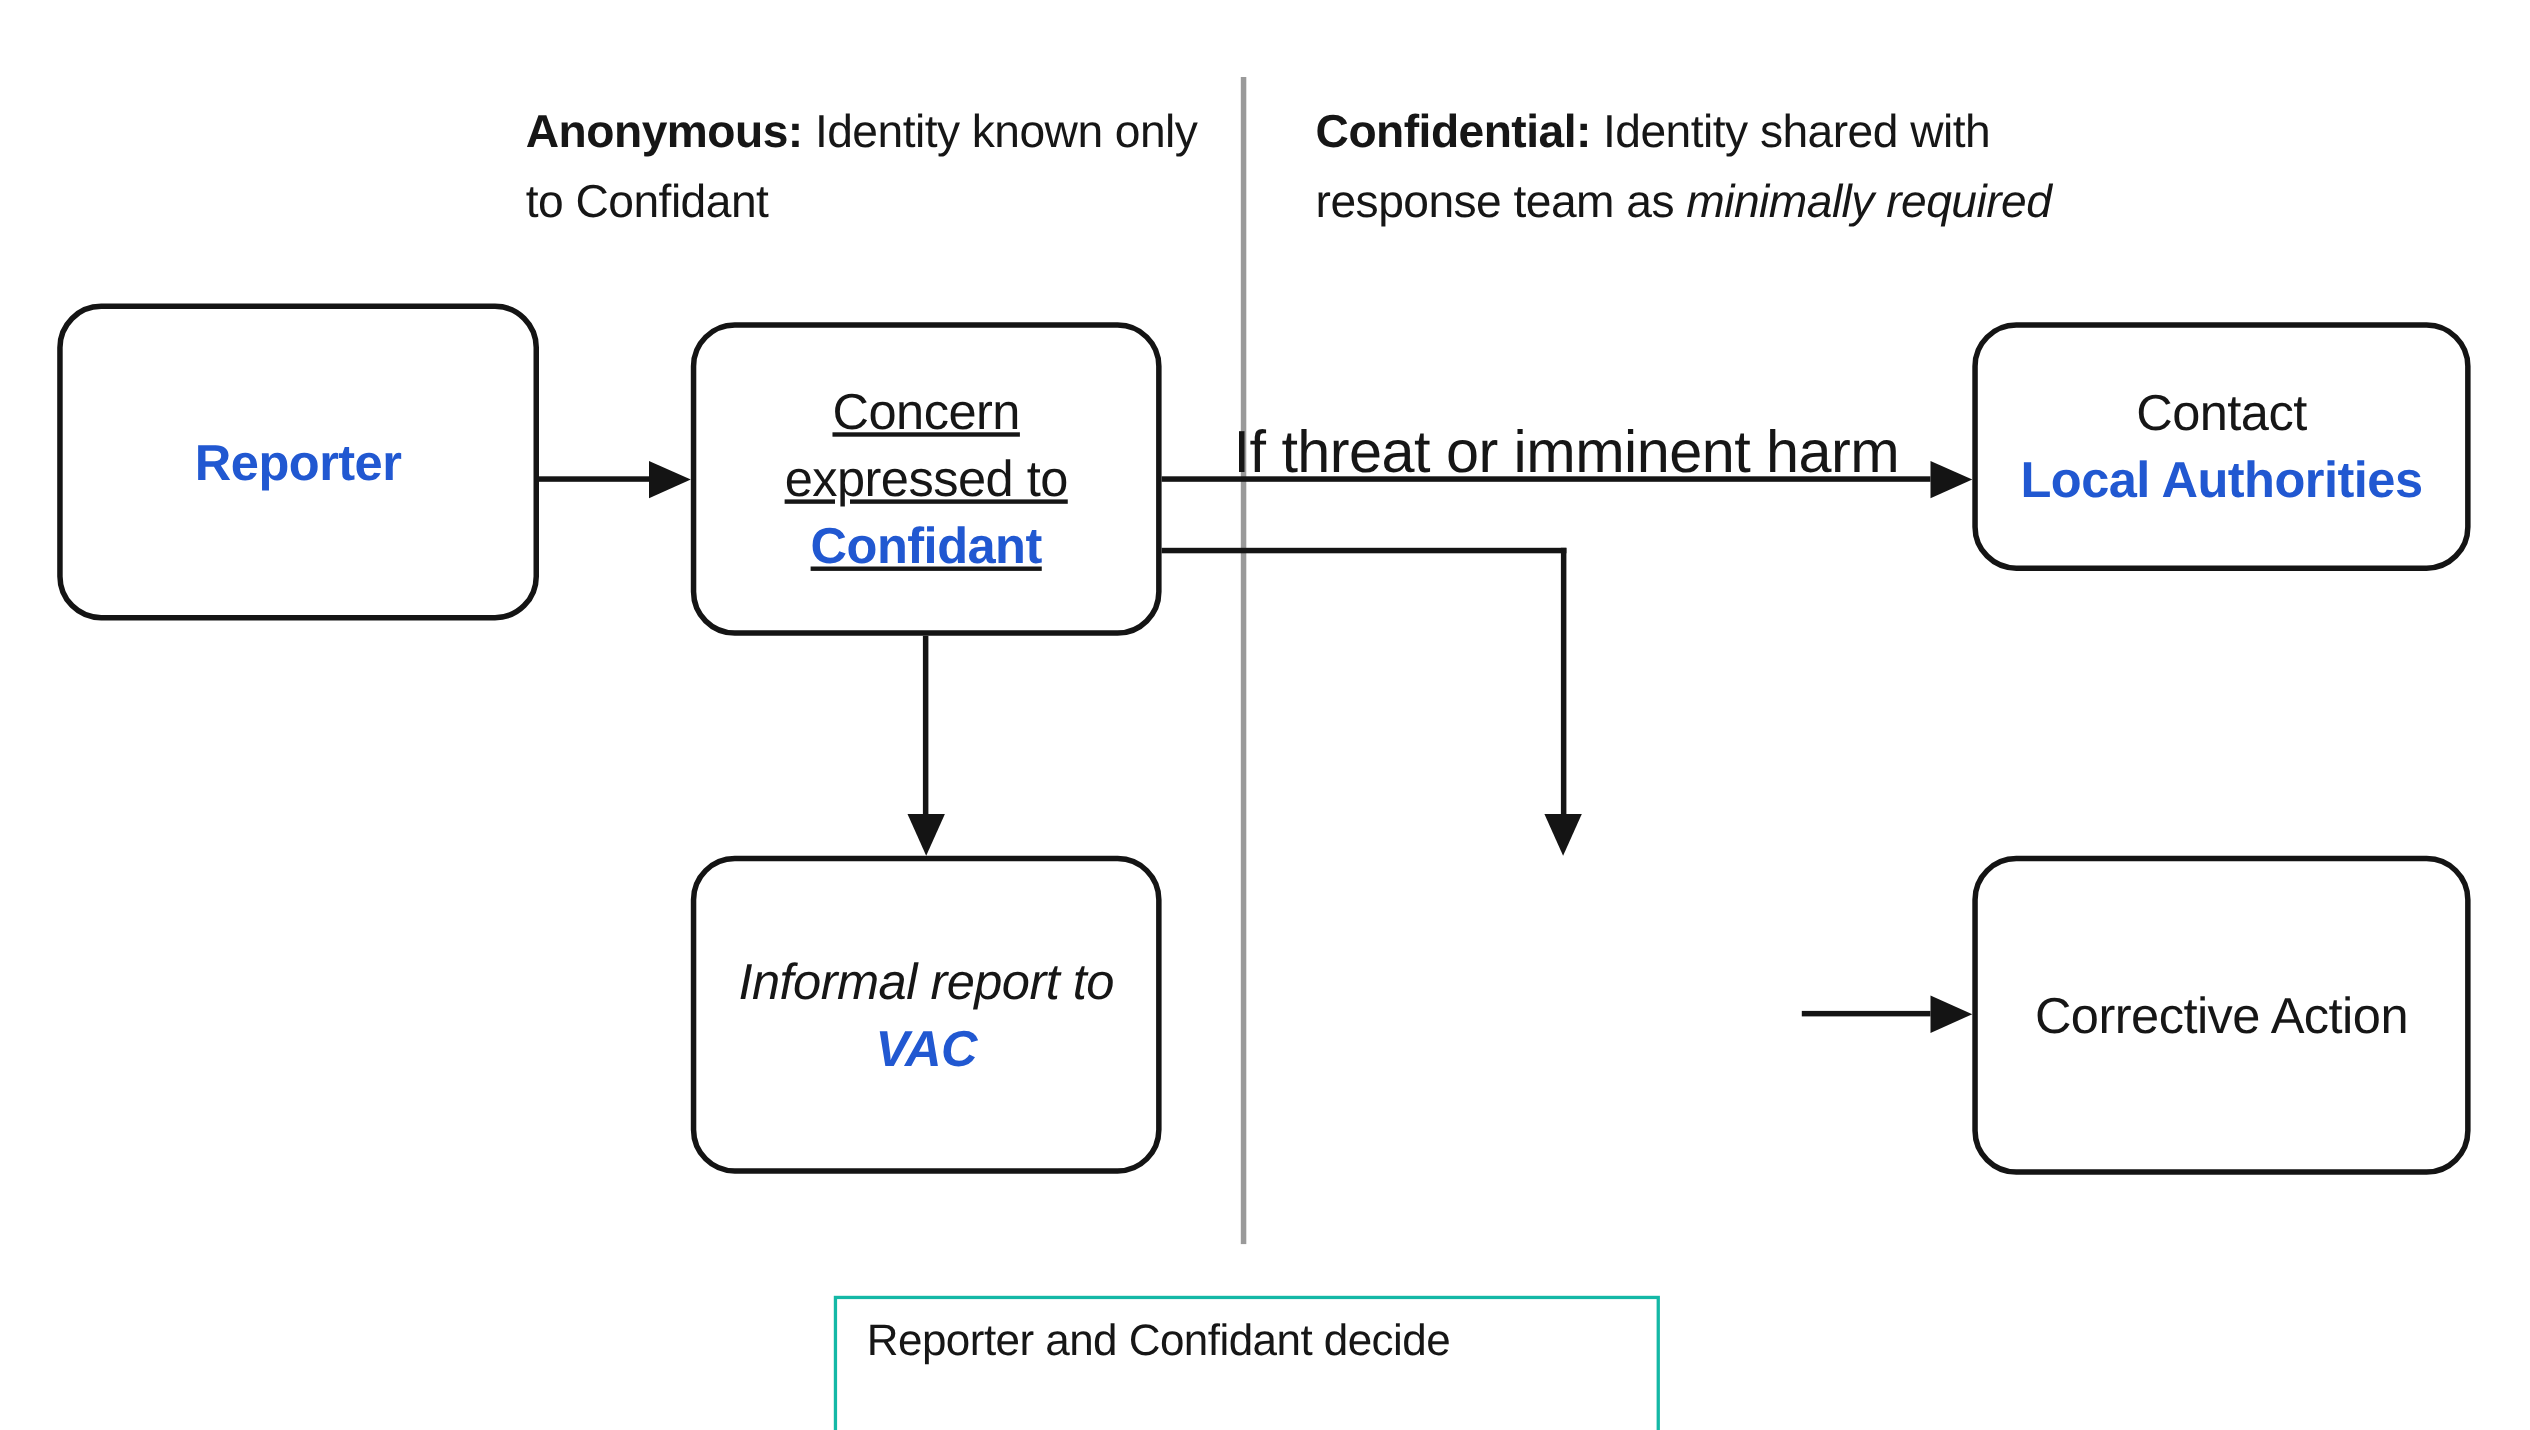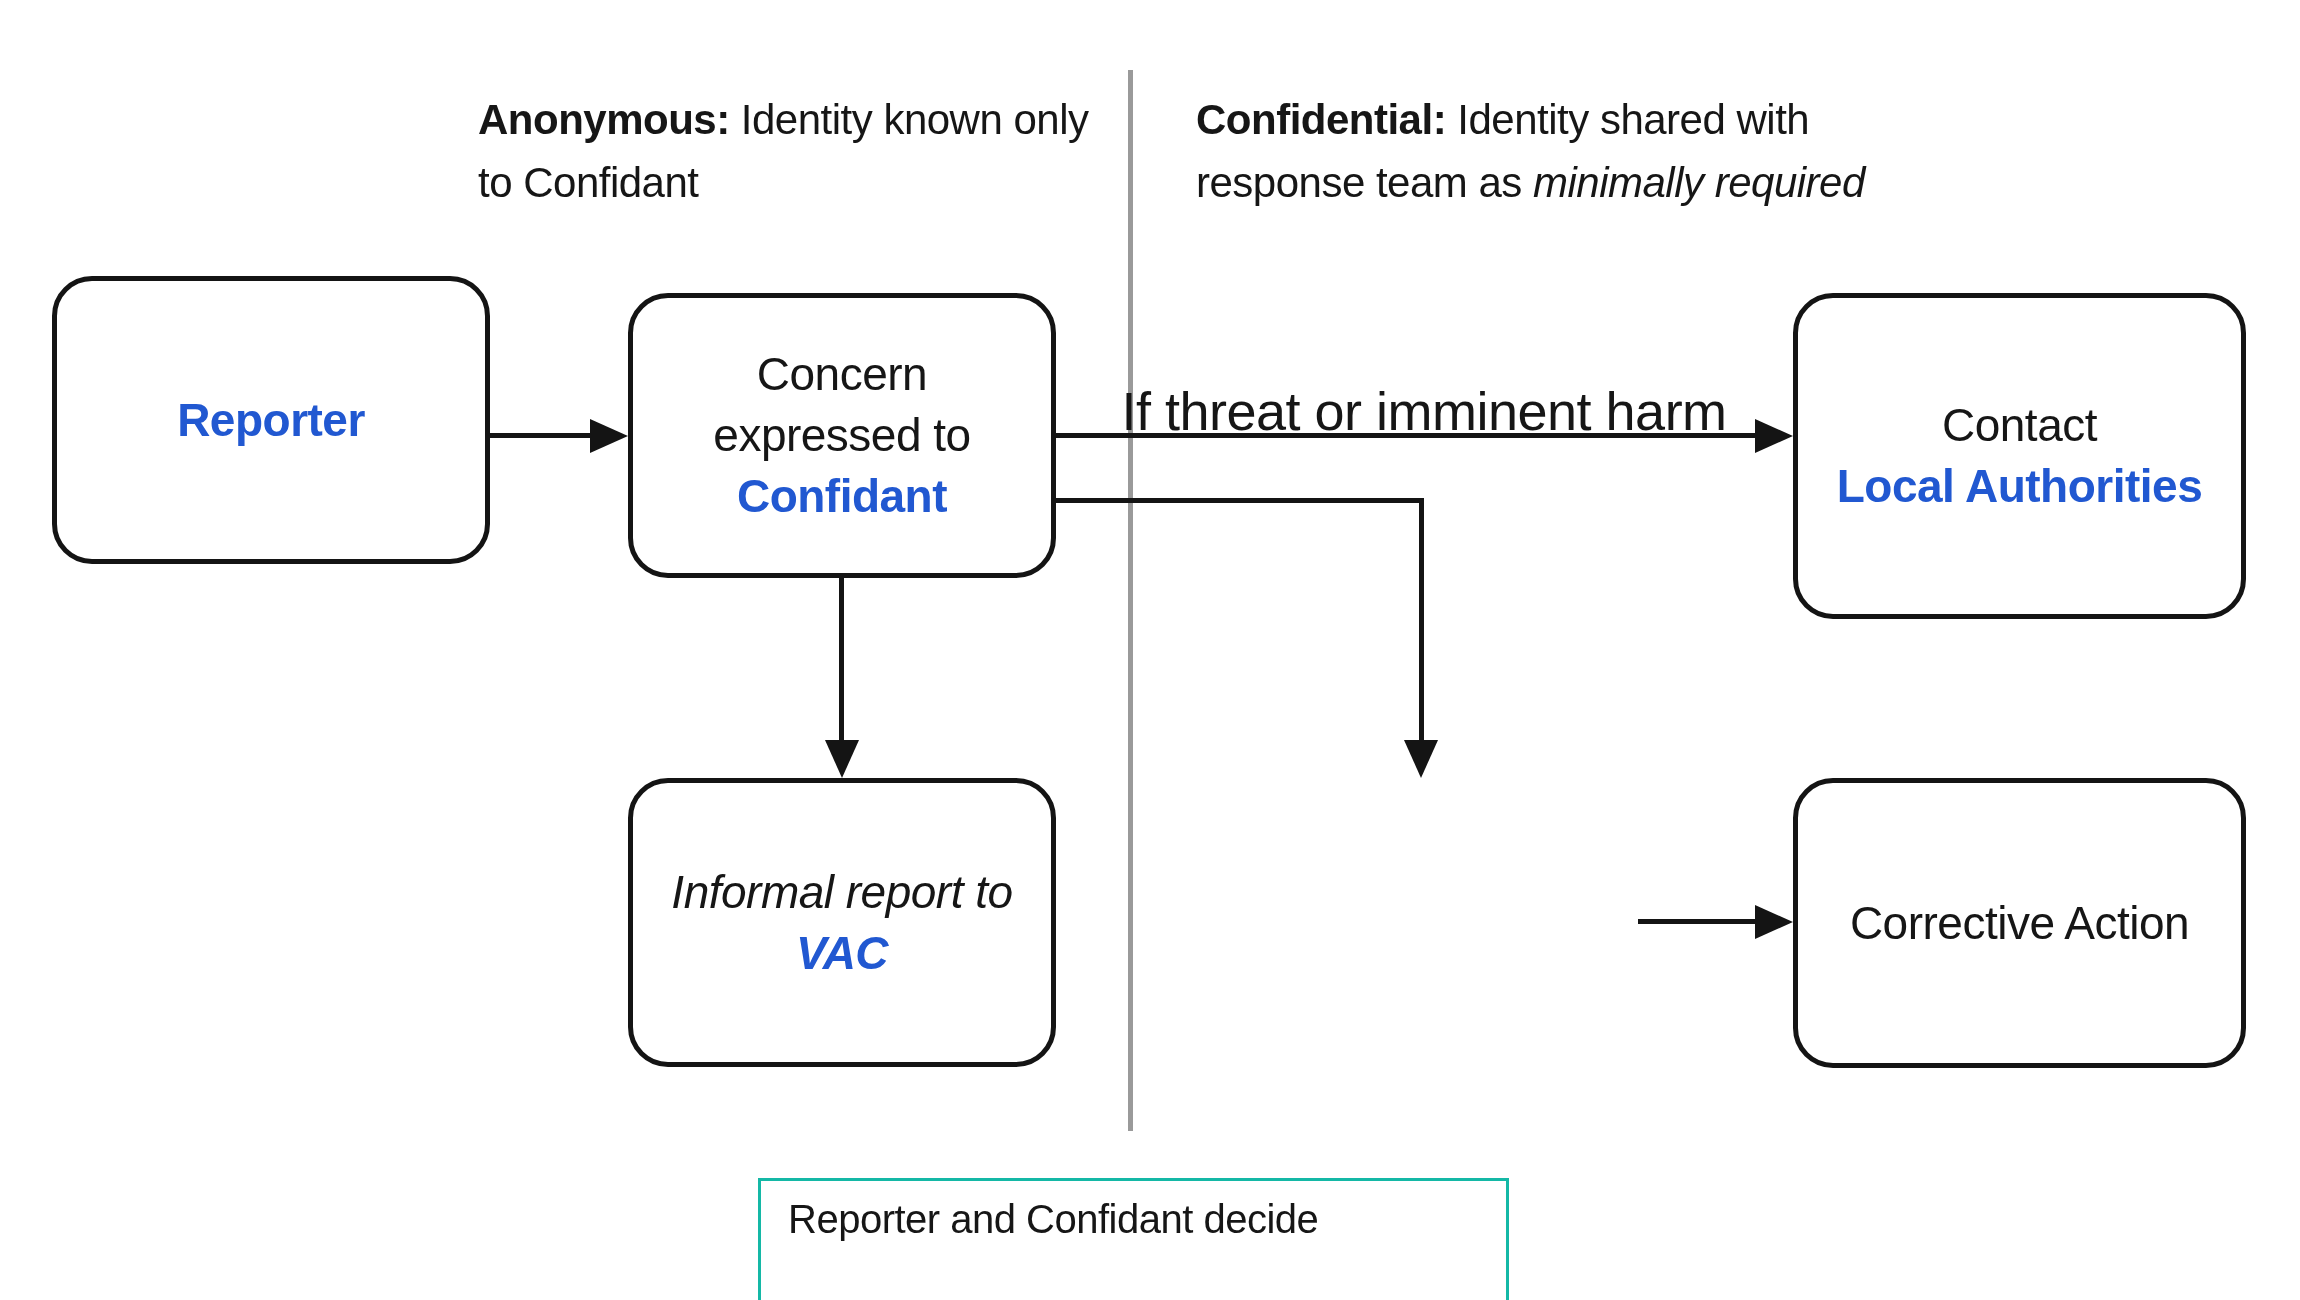--- a/index.html
+++ b/index.html
@@ -113,29 +113,29 @@
     <div><b>Confidential:</b><span> Identity shared with</span></div>
     <div><span>response team as </span><i>minimally required</i></div>
   </div>
 
   <div class="node" style="left:52px; top:276px; width:438px; height:288px;">
     <div>
       <span class="em">Reporter</span>
     </div>
   </div>
 
-  <div class="node" style="left:628px; top:293px; width:428px; height:285px;">
+  <div class="node" style="left:628px; top:293px; width:428px; height:285px;text-decoration:underline;">
     <div>
       <span>Concern</span><br>
       <span>expressed to</span><br>
       <span class="em">Confidant</span>
     </div>
   </div>
 
-  <div class="node" style="left:1793px; top:293px; width:453px; height:326px;">
+  <div class="node" style="left:1793px; top:293px; width:453px; height:226px;">
     <div>
       <span>Contact</span><br>
       <span class="em">Local Authorities</span>
     </div>
   </div>
 
   <div class="node" style="left:628px; top:778px; width:428px; height:289px;font-style:italic;">
     <div>
       <span>Informal report to</span><br>
       <span class="em">VAC</span>

